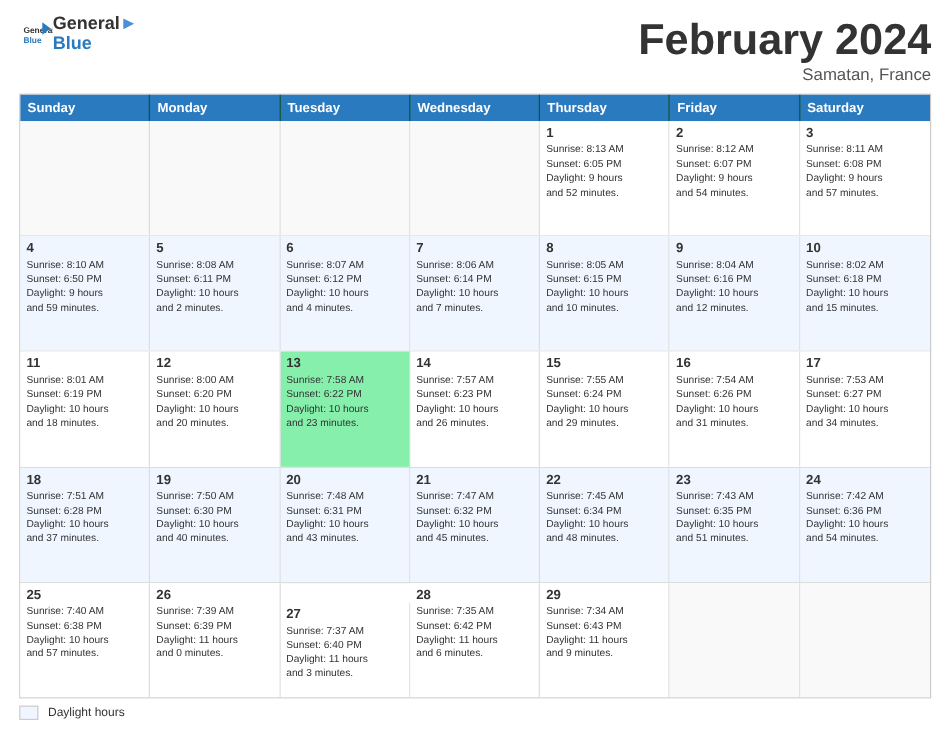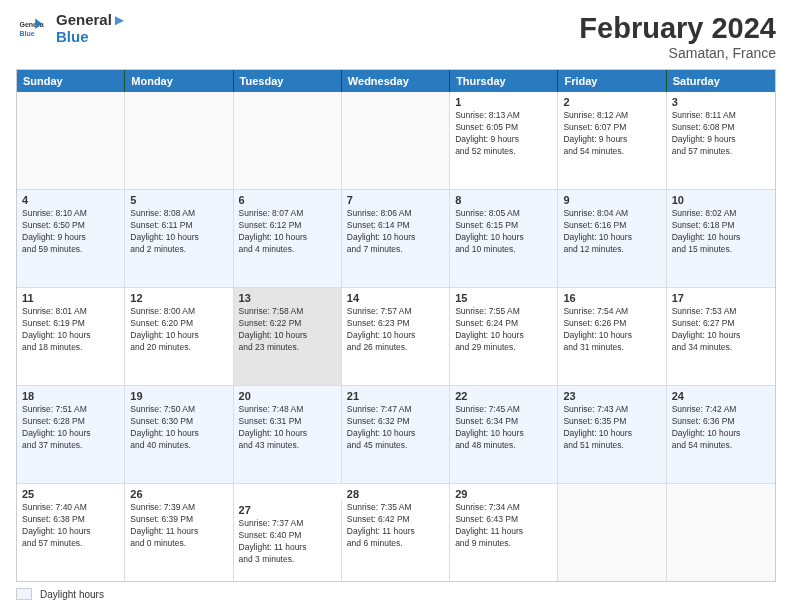--- a/index.html
+++ b/index.html
@@ -19,40 +19,40 @@
     }
     .header {
       display: flex;
       justify-content: space-between;
       align-items: flex-start;
       margin-bottom: 8px;
     }
     .logo {
       display: flex;
       align-items: center;
-      gap: 12px;
+      gap: 0;
     }
     .logo-text {
       font-size: 15px;
       font-weight: bold;
       color: #333;
       line-height: 1.1;
     }
     .logo-text span {
       color: #4a90d9;
     }
     .logo-icon {
       width: 28px;
       height: 28px;
     }
     .title-block {
       text-align: right;
     }
     .main-title {
-      font-size: 29px;
+      font-size: 36px;
       font-weight: bold;
       color: #333;
     }
     .subtitle {
       font-size: 14px;
       color: #555;
     }
     .calendar {
       flex: 1;
       display: flex;
@@ -246,21 +246,21 @@
 Daylight: 10 hours
 and 18 minutes.</div>
           </div>
           <div class="cal-cell" style="background: rgb(255, 255, 255);">
             <div class="day-num">12</div>
             <div class="day-info" style="white-space: pre-line;">Sunrise: 8:00 AM
 Sunset: 6:20 PM
 Daylight: 10 hours
 and 20 minutes.</div>
           </div>
-          <div class="cal-cell" style="background: #e5e5e5;">
+          <div class="cal-cell" style="background: #86efac;">
             <div class="day-num">13</div>
             <div class="day-info" style="white-space: pre-line;">Sunrise: 7:58 AM
 Sunset: 6:22 PM
 Daylight: 10 hours
 and 23 minutes.</div>
           </div>
           <div class="cal-cell" style="background: rgb(255, 255, 255);">
             <div class="day-num">14</div>
             <div class="day-info" style="white-space: pre-line;">Sunrise: 7:57 AM
 Sunset: 6:23 PM

